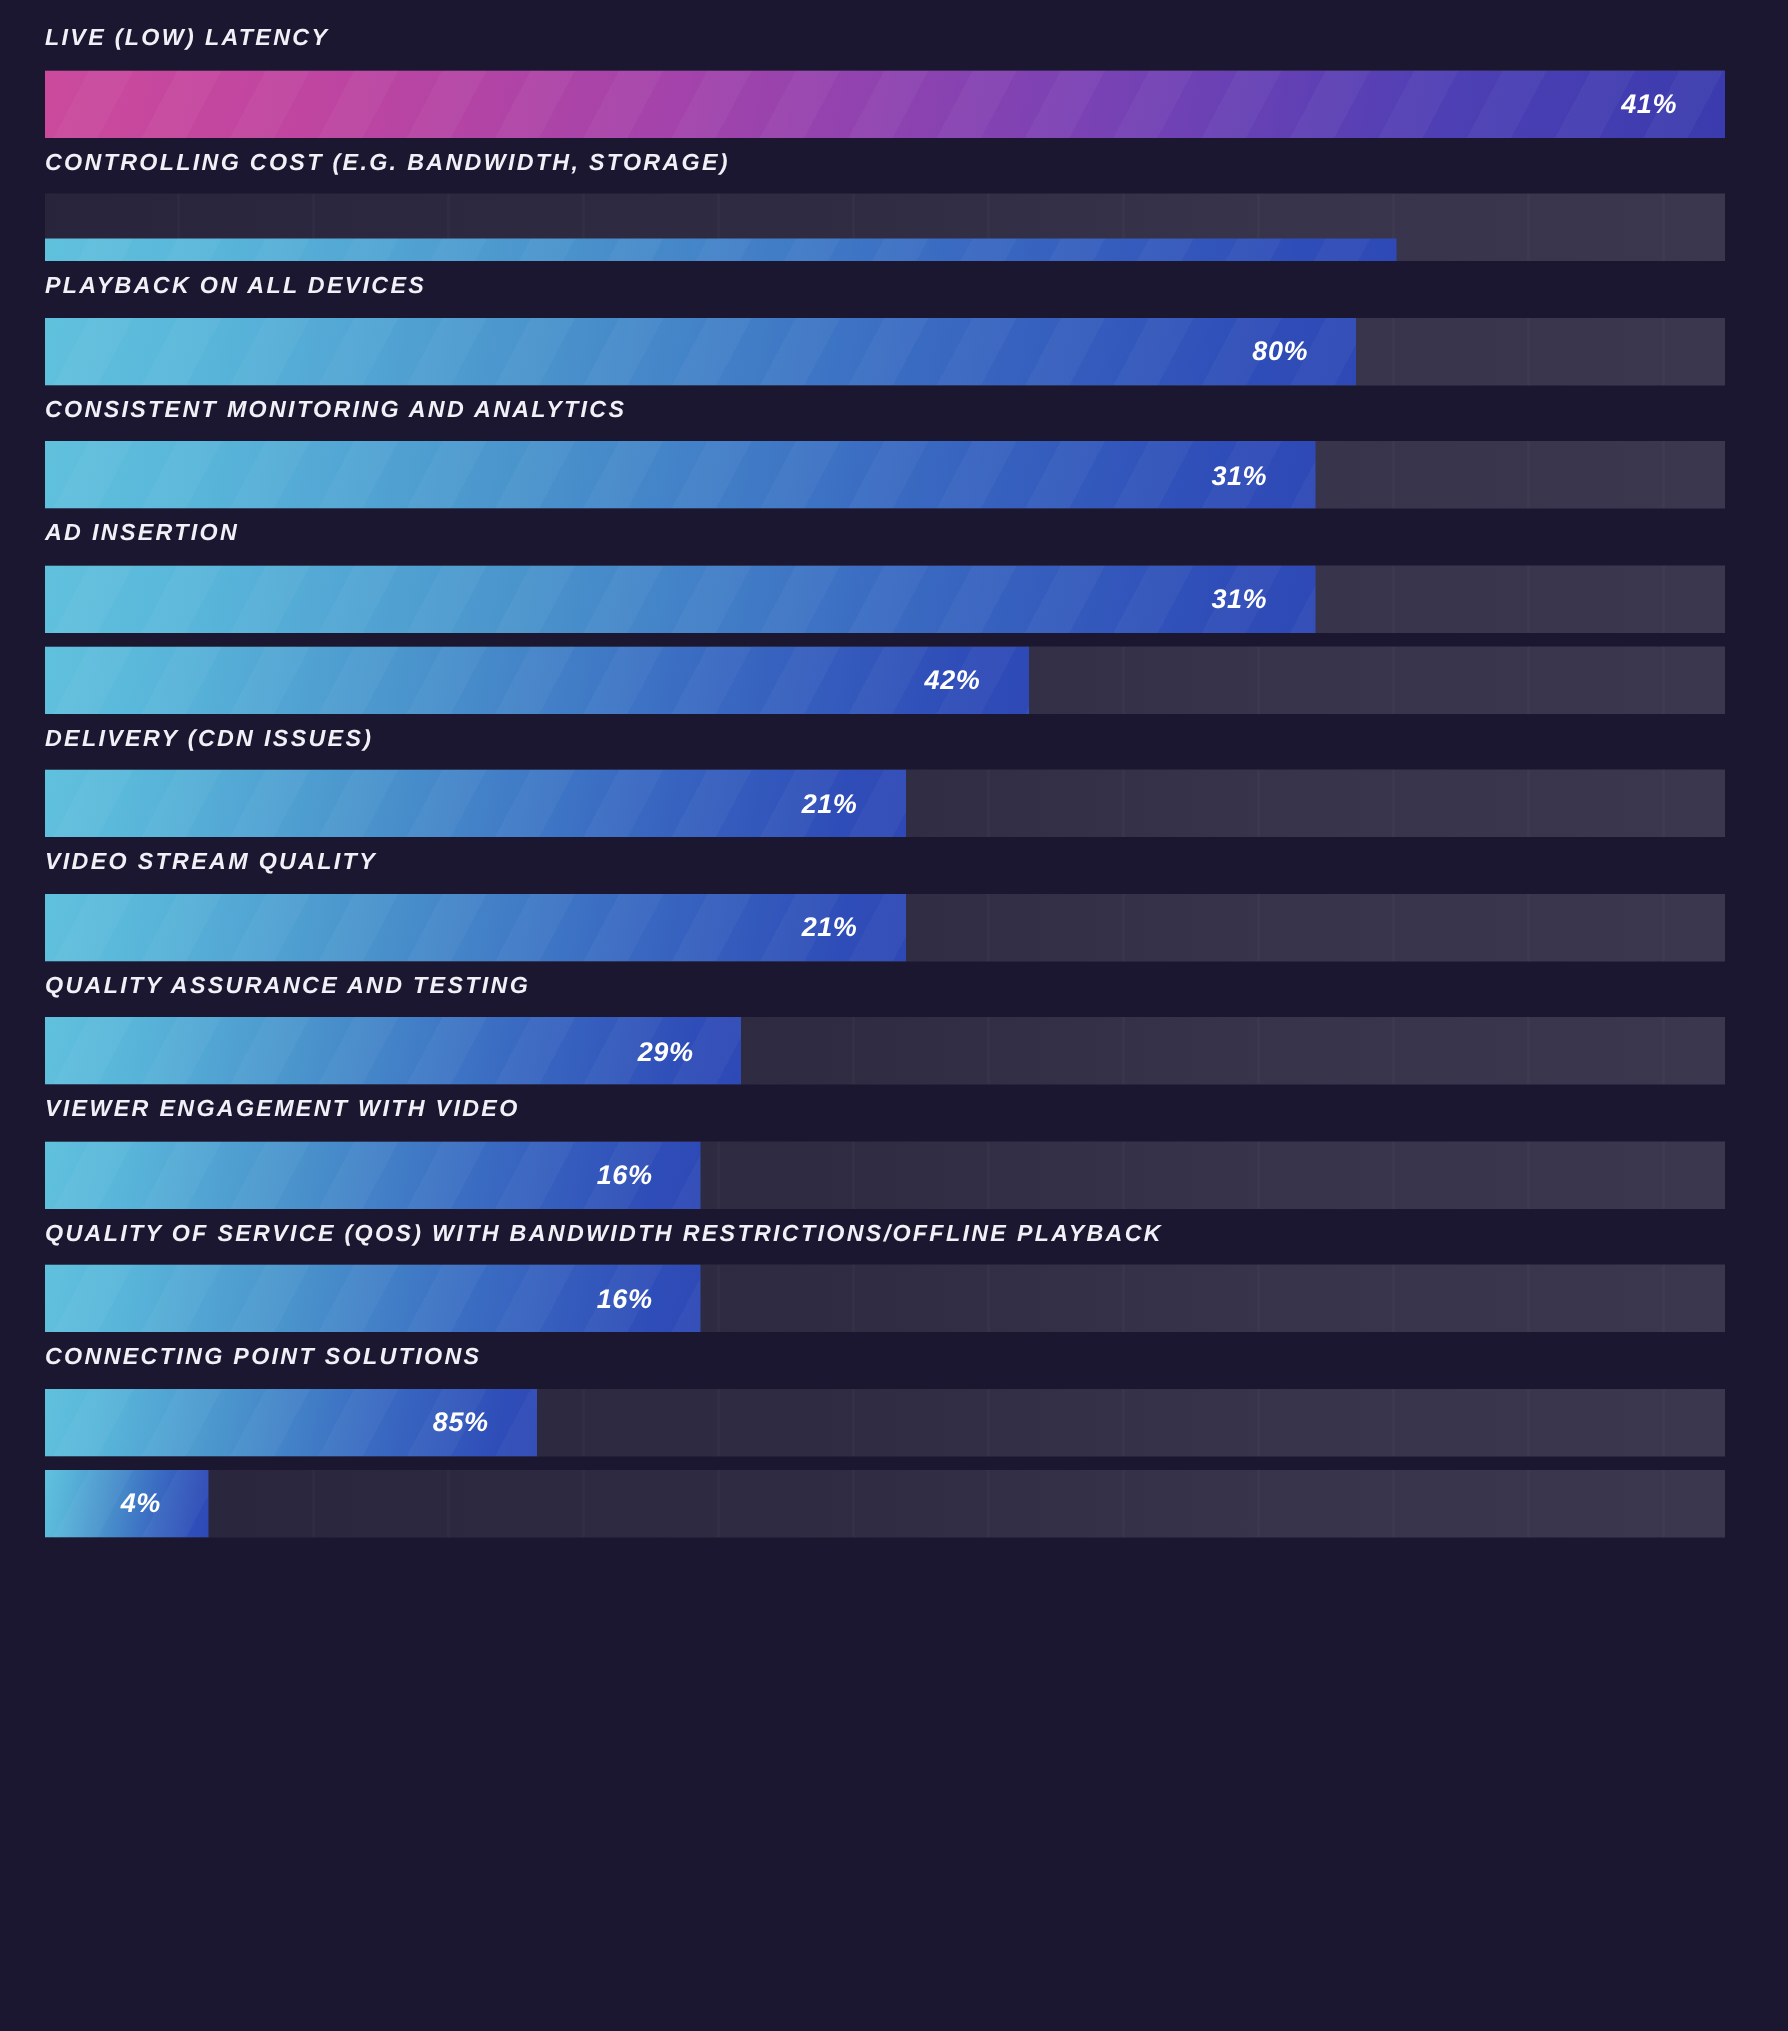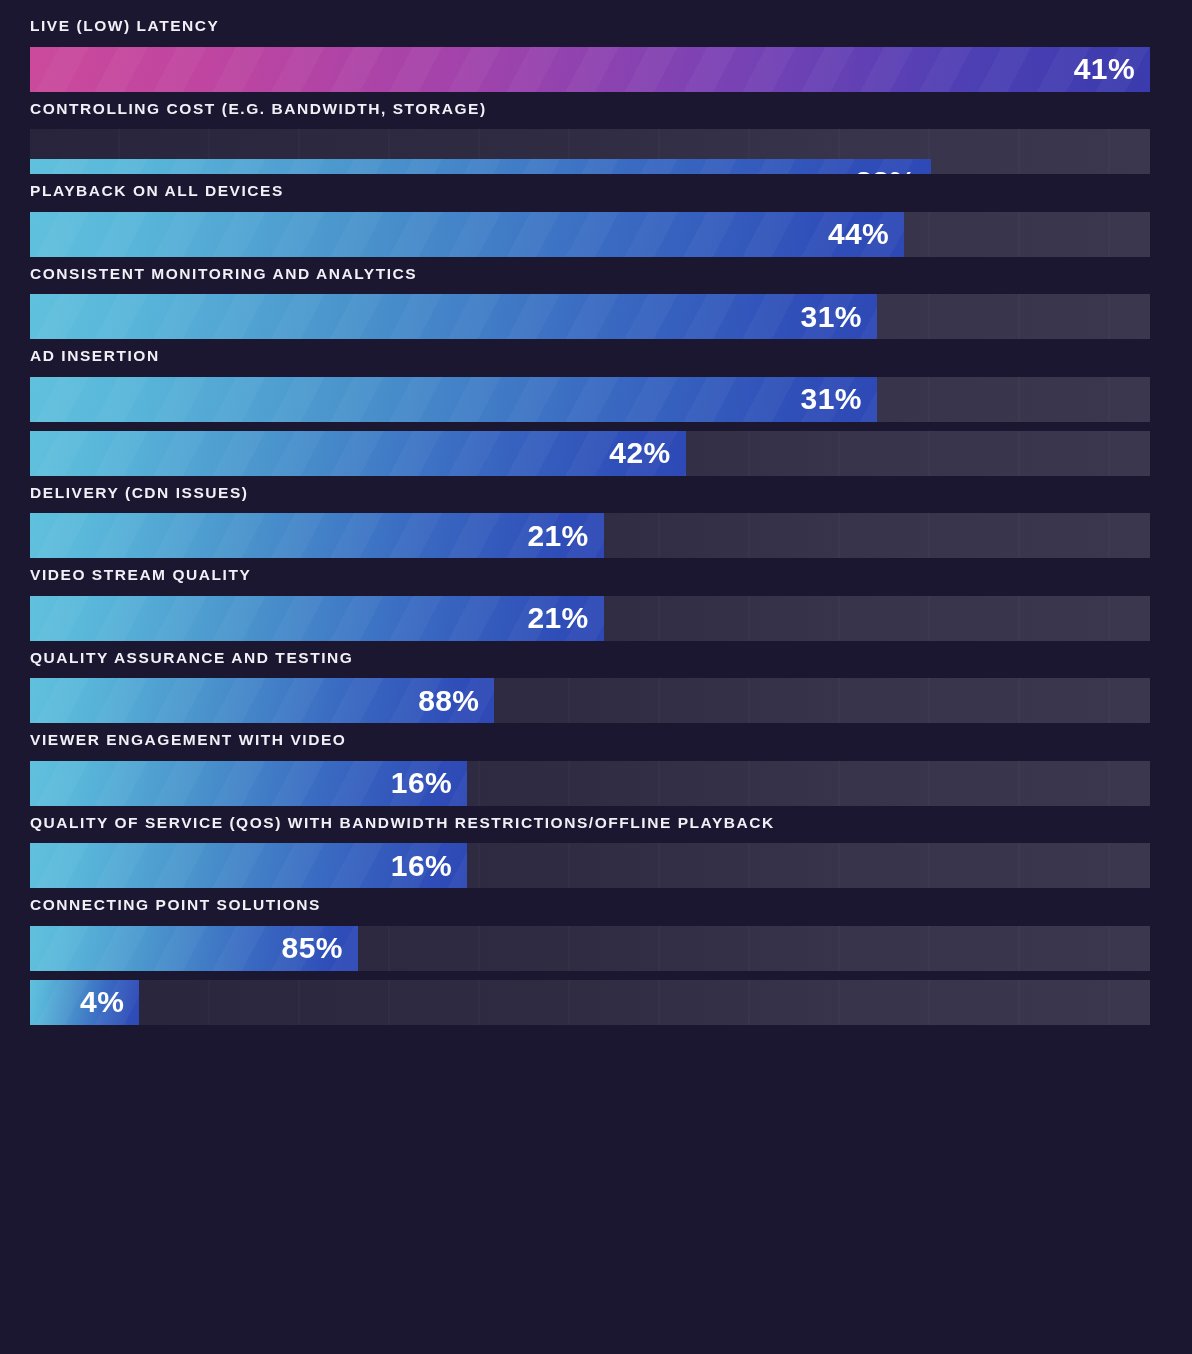--- a/index.html
+++ b/index.html
@@ -18,20 +18,21 @@
     width:1192px;
     height:1354px;
     background:#1b1730;
     padding:18px 30px 0 30px;
   }
 
   .row {
     position:relative;
     width:1120px;
     margin-bottom:9px;
+    font-style:italic;
   }
 
   .row-label {
     display:block;
     color:#f2f0f7;
     font-size:15.5px;
     font-weight:700;
     letter-spacing:1.55px;
     text-transform:uppercase;
     line-height:1;
@@ -109,24 +110,24 @@
       rgba(255,255,255,0.000) 26px,
       rgba(255,255,255,0.035) 26px,
       rgba(255,255,255,0.035) 52px);
     pointer-events:none;
   }
 
   .bar-value {
     position:relative;
     z-index:2;
     color:#ffffff;
-    font-size:30px;
+    font-size:18px;
     font-weight:700;
     letter-spacing:0.4px;
-    padding-right:15px;
+    padding-right:32px;
     line-height:1;
     white-space:nowrap;
     font-family:"Liberation Sans", sans-serif;
   }
 </style>
 </head>
 <body>
 
 <div id="chart-root">
 
@@ -146,21 +147,21 @@
         <div class="bar bar-blue" style="width: 901.463px; margin-top: 30px;">
           <span class="bar-value">33%</span>
         </div>
       </div>
     </div>
     <div class="row">
       <span class="row-label">PLAYBACK ON ALL DEVICES</span>
       <div class="track">
         <div class="track-segments"></div>
         <div class="bar bar-blue" style="width: 874.146px;">
-          <span class="bar-value">44%</span>
+          <span class="bar-value">80%</span>
         </div>
       </div>
     </div>
     <div class="row">
       <span class="row-label">CONSISTENT MONITORING AND ANALYTICS</span>
       <div class="track">
         <div class="track-segments"></div>
         <div class="bar bar-blue" style="width: 846.829px;">
           <span class="bar-value">31%</span>
         </div>
@@ -199,21 +200,21 @@
         <div class="bar bar-blue" style="width: 573.659px;">
           <span class="bar-value">21%</span>
         </div>
       </div>
     </div>
     <div class="row">
       <span class="row-label">QUALITY ASSURANCE AND TESTING</span>
       <div class="track">
         <div class="track-segments"></div>
         <div class="bar bar-blue" style="width: 464.39px;">
-          <span class="bar-value">88%</span>
+          <span class="bar-value">29%</span>
         </div>
       </div>
     </div>
     <div class="row">
       <span class="row-label">VIEWER ENGAGEMENT WITH VIDEO</span>
       <div class="track">
         <div class="track-segments"></div>
         <div class="bar bar-blue" style="width: 437.073px;">
           <span class="bar-value">16%</span>
         </div>

